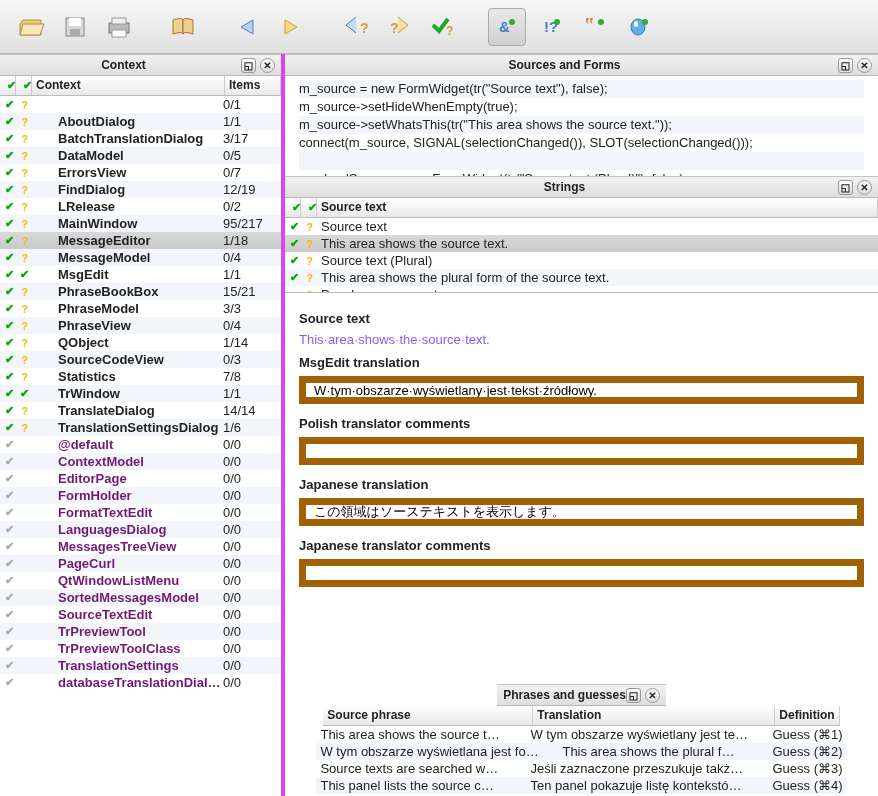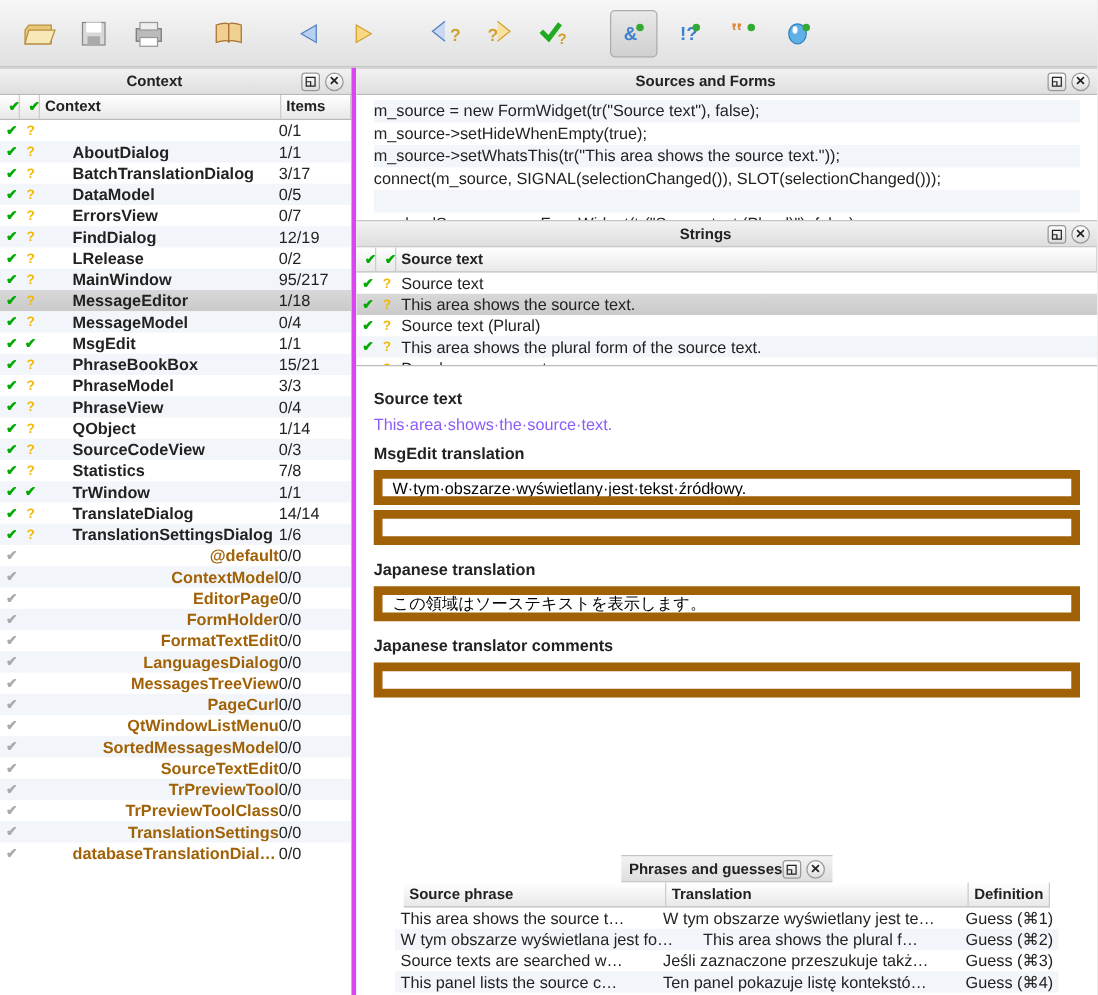--- a/index.html
+++ b/index.html
@@ -20,21 +20,21 @@
 .tbl-hdr .cell { padding: 2px 4px; border-right:1px solid #ccc; }
 .ctx-rows { flex:1; overflow-y:auto; background:#fff; }
 .row { display:flex; align-items:center; height:17px; padding:0 2px; }
 .row:nth-child(even) { background:#f2f6fa; }
 .row.sel { background: linear-gradient(#d8d8d8,#cacaca); }
 .ico { width:15px; height:15px; display:flex; align-items:center; justify-content:center; font-size:11px; }
 .check { color:#0a0; font-weight:bold; }
 .qmark { color:#f5b800; font-weight:bold; }
 .check.grey { color:#aaa; }
 .ctx-name { flex:1; padding-left:2px; font-weight:bold; white-space:nowrap; overflow:hidden; text-overflow:ellipsis;margin-left:24px; }
-.ctx-name.grey { color:#a16207;text-align:right; }
+.ctx-name.grey { color:#701a75; }
 .ctx-name.teal { color:#0aa; }
 .ctx-items { width:56px; padding-right:4px; }
 .sources { height:122px; background:#fff; overflow:hidden; display:flex; flex-direction:column; }
 .src-body { flex:1; padding: 4px 14px; overflow:hidden; font-size:13px; line-height:18px; }
 .src-body .line:nth-child(odd) { background:#f2f6fa; }
 .strings { height:116px; display:flex; flex-direction:column; background:#fff; }
 .str-rows { flex:1; overflow:hidden; }
 .str-row { display:flex; align-items:center; height:17px; padding:0 2px; }
 .str-row:nth-child(even) { background:#f2f6fa; }
 .str-row.sel { background: linear-gradient(#d8d8d8,#cacaca); }
@@ -437,20 +437,21 @@
               <span class="str-txt">Developer comments</span>
             </div>
           </div>
       </div>
 
       <div class="editor">
         <div class="sec-title">Source text</div>
         <div class="src-text">This·area·shows·the·source·text.</div>
         <div class="sec-title">MsgEdit translation</div>
         <input class="field" value="W·tym·obszarze·wyświetlany·jest·tekst·źródłowy." style="">
+        <div class="sec-title">Polish translator comments</div>
         <input class="field" style="">
         <div class="sec-title">Japanese translation</div>
         <input class="field" value="この領域はソーステキストを表示します。" style="">
         <div class="sec-title">Japanese translator comments</div>
         <input class="field" style="">
       </div>
 
       <div class="phrases">
         <div class="panel-hdr">
           <span class="label">Phrases and guesses</span>

